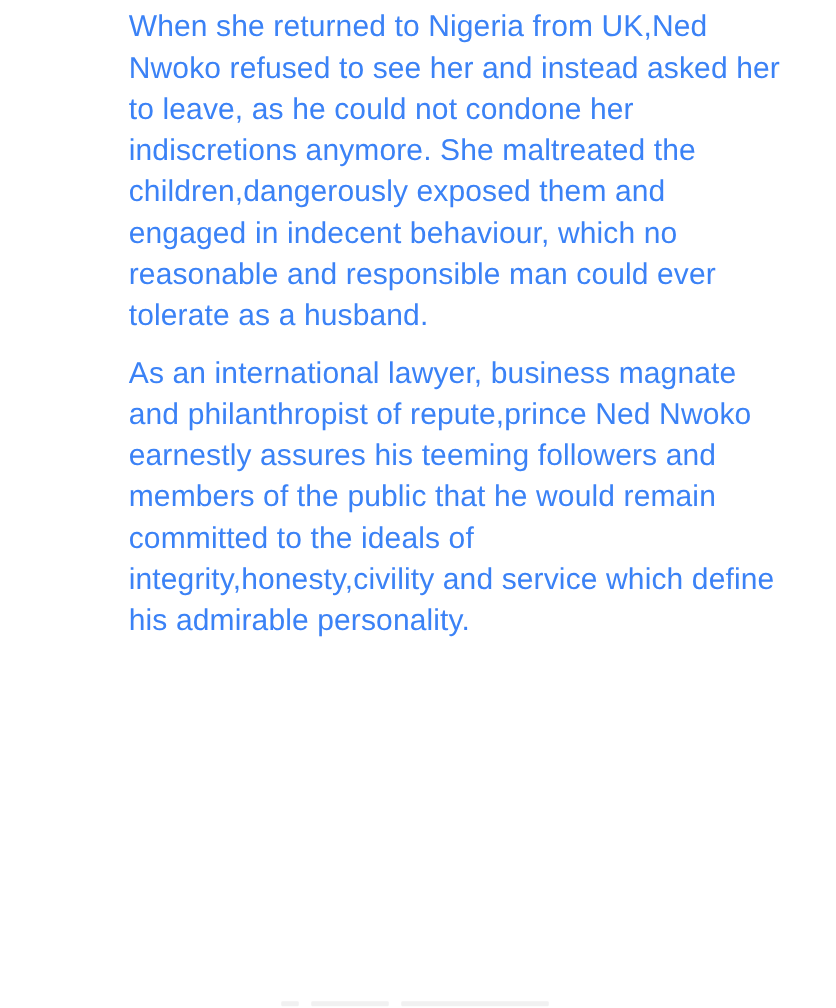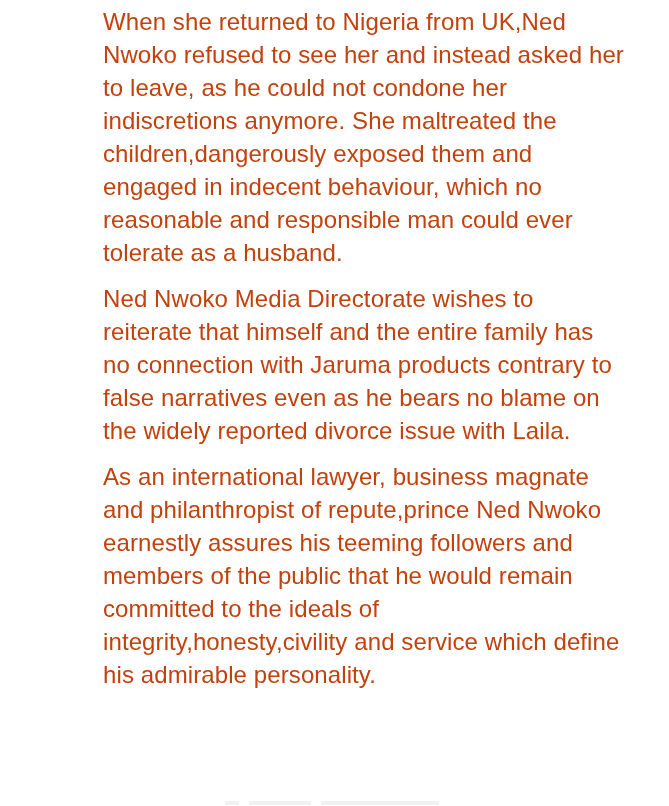--- a/index.html
+++ b/index.html
@@ -16,21 +16,21 @@
   .statement {
     position: absolute;
     top: 5px;
     left: 103px;
     right: 24px;
     font-family: "Liberation Sans", "DejaVu Sans", sans-serif;
     font-size: 24px;
     line-height: 33px;
     font-weight: 400;
     letter-spacing: 0.1px;
-    color: #c2410c;
+    color: #3b82f6;
   }
   .statement p {
     margin: 0 0 13px 0;
     white-space: pre; 
   }
   .statement p:last-child {
     margin-bottom: 0;
   }
   
   .cutoff-ghost {
@@ -57,25 +57,20 @@
 
 <main class="statement">
   <p>When she returned to Nigeria from UK,Ned
 Nwoko refused to see her and instead asked her
 to leave, as he could not condone her
 indiscretions anymore. She maltreated the
 children,dangerously exposed them and
 engaged in indecent behaviour, which no
 reasonable and responsible man could ever
 tolerate as a husband.</p>
-  <p>Ned Nwoko Media Directorate wishes to
-reiterate that himself and the entire family has
-no connection with Jaruma products contrary to
-false narratives even as he bears no blame on
-the widely reported divorce issue with Laila.</p>
   <p>As an international lawyer, business magnate
 and philanthropist of repute,prince Ned Nwoko
 earnestly assures his teeming followers and
 members of the public that he would remain
 committed to the ideals of
 integrity,honesty,civility and service which define
 his admirable personality.</p>
 </main>
 
 <div class="cutoff-ghost">

